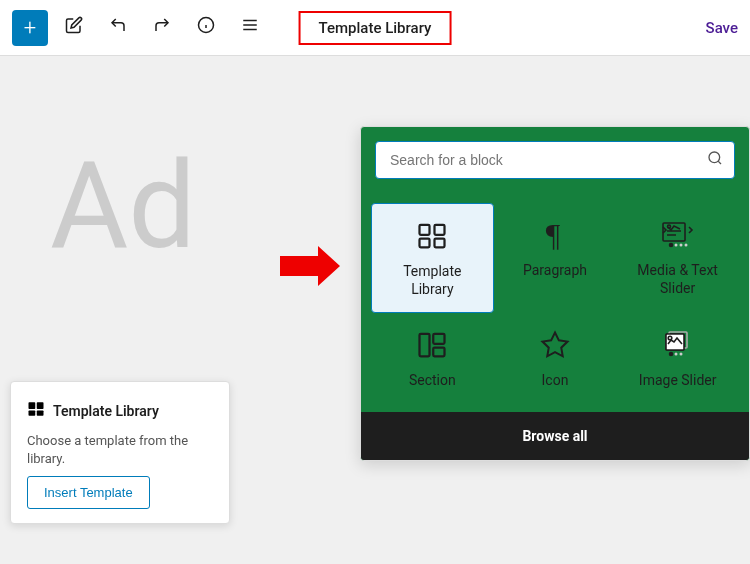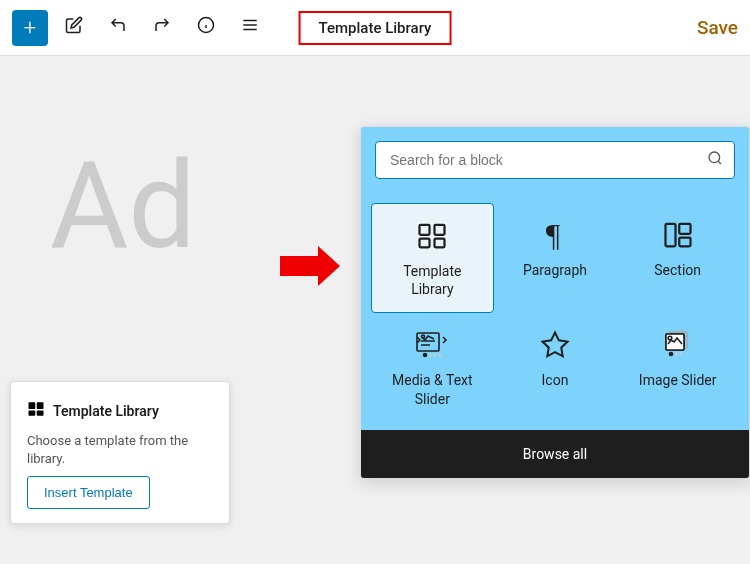--- a/index.html
+++ b/index.html
@@ -63,22 +63,22 @@
       font-size: 15px;
       font-weight: 500;
       color: #1e1e1e;
       white-space: nowrap;
       cursor: pointer;
     }
 
     .toolbar-save {
       position: absolute;
       right: 12px;
-      color: #a16207;
-      font-size: 19px;
+      color: #4c1d95;
+      font-size: 15px;
       font-weight: 500;
       cursor: pointer;
     }
 
     
     .main-content {
       position: relative;
       width: 750px;
       height: calc(564px - 56px);
       background: #f0f0f0;
@@ -152,21 +152,21 @@
       color: #e00;
       line-height: 1;
     }
 
     
     .block-picker {
       position: absolute;
       right: 0;
       top: 70px;
       width: 390px;
-      background: #7dd3fc;
+      background: #15803d;
       border: 1px solid #ddd;
       border-radius: 4px;
       z-index: 30;
       box-shadow: 0 4px 16px rgba(0,0,0,0.15);
       overflow: hidden;
     }
 
     .block-picker-search {
       padding: 14px 14px 10px 14px;
     }
@@ -234,21 +234,21 @@
       text-align: center;
       line-height: 1.3;
     }
 
     .browse-all-bar {
       background: #1e1e1e;
       color: #fff;
       text-align: center;
       padding: 16px;
       font-size: 14px;
-      font-weight: 400;
+      font-weight: 700;
       cursor: pointer;
     }
   </style>
 </head>
 <body>
 
 <div class="toolbar">
   <div class="toolbar-add-btn">
     <span>+</span>
   </div>
@@ -361,31 +361,20 @@
         <div class="block-icon">
           <svg width="28" height="32" viewBox="0 0 24 28" fill="currentColor">
             <text x="4" y="24" font-size="28" font-family="serif" fill="#1e1e1e">¶</text>
           </svg>
         </div>
         <span class="block-label">Paragraph</span>
       </div>
 
       <div class="block-item">
         <div class="block-icon">
-          <svg width="30" height="30" viewBox="0 0 24 24" fill="none" stroke="#1e1e1e" stroke-width="1.8">
-            <rect x="2" y="3" width="8" height="18" rx="1"></rect>
-            <rect x="13" y="3" width="9" height="8" rx="1"></rect>
-            <rect x="13" y="14" width="9" height="7" rx="1"></rect>
-          </svg>
-        </div>
-        <span class="block-label">Section</span>
-      </div>
-
-      <div class="block-item">
-        <div class="block-icon">
           <svg width="32" height="28" viewBox="0 0 32 28" fill="none" stroke="#1e1e1e" stroke-width="1.6">
             <rect x="1" y="2" width="22" height="18" rx="1"></rect>
             <line x1="5" y1="10" x2="19" y2="10"></line>
             <line x1="5" y1="14" x2="14" y2="14"></line>
             <polyline points="6,6 9,9 12,5 18,8"></polyline>
             <circle cx="7" cy="5.5" r="1.5"></circle>
 
             <circle cx="9" cy="24" r="1.5" fill="#1e1e1e"></circle>
             <circle cx="14" cy="24" r="1.5" fill="#ccc" stroke="none"></circle>
             <circle cx="19" cy="24" r="1.5" fill="#ccc" stroke="none"></circle>
@@ -393,20 +382,31 @@
 
             <polyline points="27,6 30,9 27,12" stroke-width="1.6"></polyline>
             <polyline points="30,6 27,9 30,12" stroke-width="1.6" transform="scale(-1,1) translate(-32,0) translate(1,0)"></polyline>
           </svg>
         </div>
         <span class="block-label">Media &amp; Text<br>Slider</span>
       </div>
 
       <div class="block-item">
         <div class="block-icon">
+          <svg width="30" height="30" viewBox="0 0 24 24" fill="none" stroke="#1e1e1e" stroke-width="1.8">
+            <rect x="2" y="3" width="8" height="18" rx="1"></rect>
+            <rect x="13" y="3" width="9" height="8" rx="1"></rect>
+            <rect x="13" y="14" width="9" height="7" rx="1"></rect>
+          </svg>
+        </div>
+        <span class="block-label">Section</span>
+      </div>
+
+      <div class="block-item">
+        <div class="block-icon">
           <svg width="30" height="30" viewBox="0 0 24 24" fill="none" stroke="#1e1e1e" stroke-width="1.6">
             <polygon points="12,2 15.09,8.26 22,9.27 17,14.14 18.18,21.02 12,17.77 5.82,21.02 7,14.14 2,9.27 8.91,8.26"></polygon>
           </svg>
         </div>
         <span class="block-label">Icon</span>
       </div>
 
       <div class="block-item">
         <div class="block-icon">
           <svg width="32" height="28" viewBox="0 0 32 28" fill="none" stroke="#1e1e1e" stroke-width="1.6">

